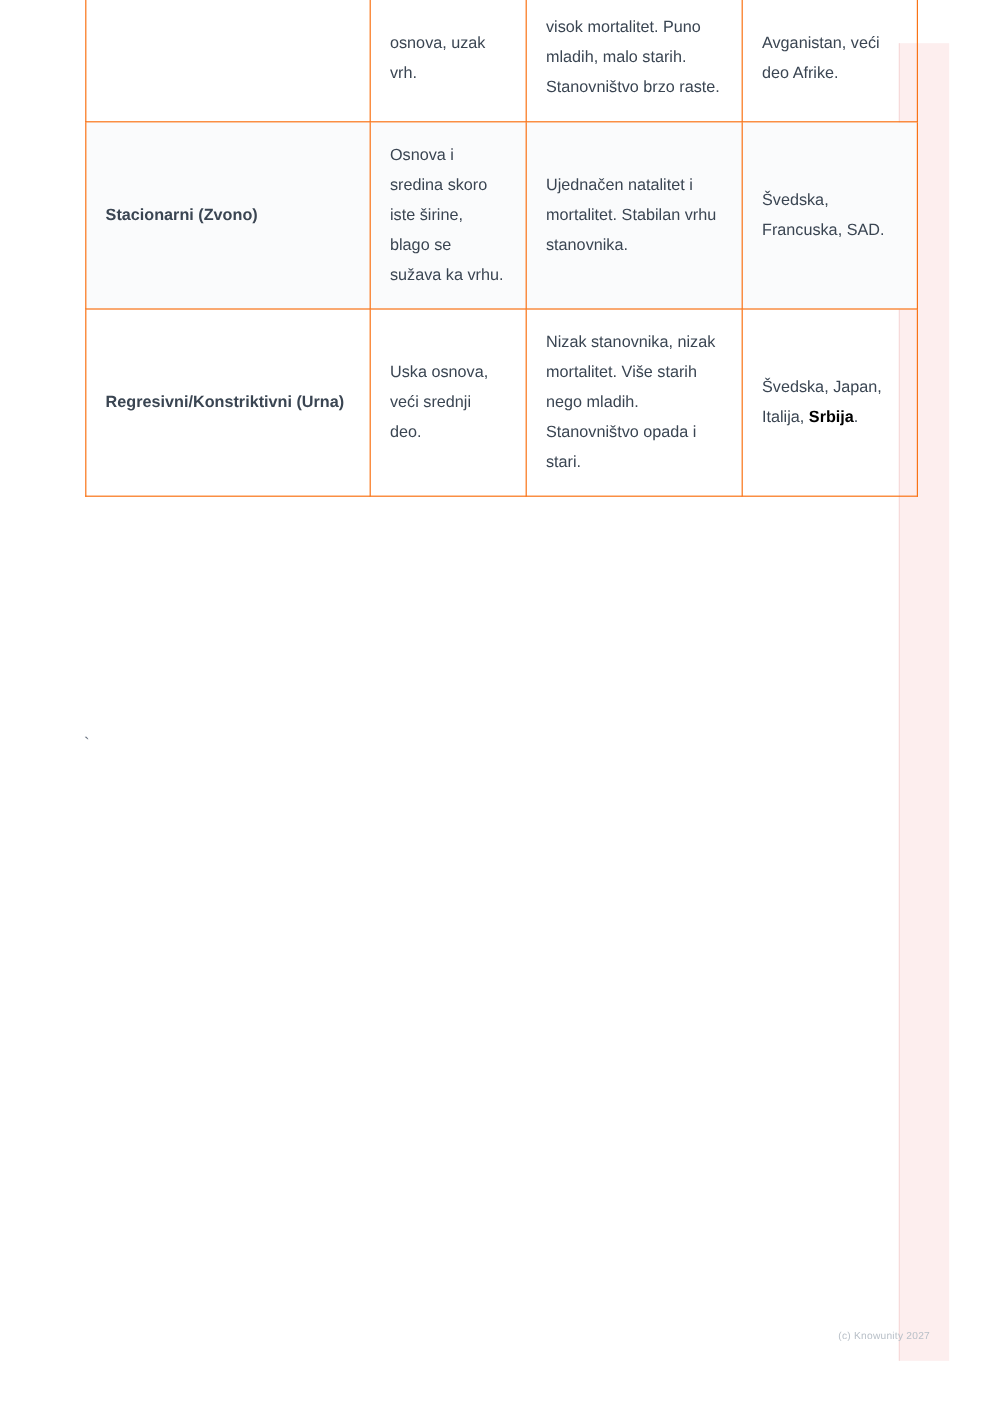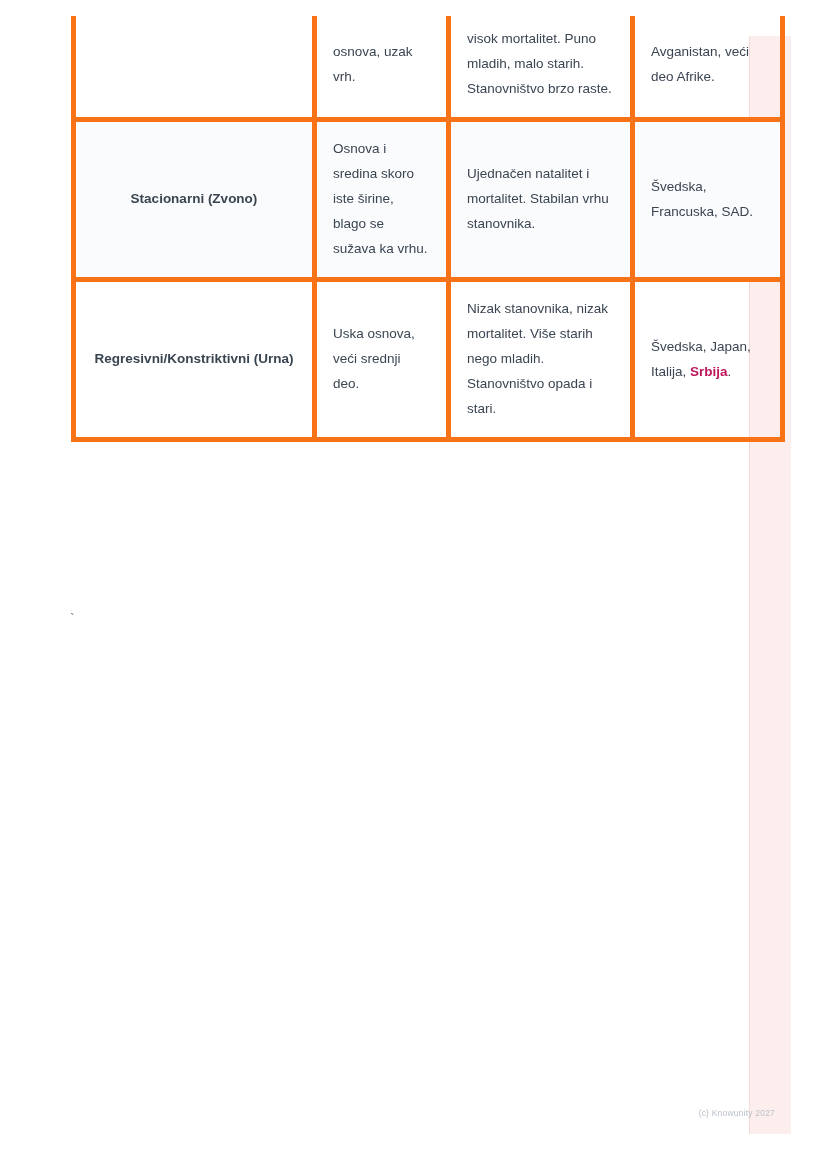--- a/index.html
+++ b/index.html
@@ -28,57 +28,55 @@
   }
 
   
   .doc-table {
     position: absolute;
     left: 71px;
     top: 0px;
     width: 563px;
     border-collapse: collapse;
     table-layout: fixed;
-    margin-top: 16px;
   }
   .doc-table td {
-    border: 5px solid #f97316;
+    border: 1px solid #f97316;
     vertical-align: middle;
     padding: 14px 16px 16px 16px;
     font-size: 13.5px;
     line-height: 25px;
     color: #3a4552;
   }
   .doc-table tr.row-top td {
     border-top: none;
   }
   .col-type   { width: 204px; }
   .col-shape  { width: 97px; }
   .col-chars  { width: 147px; }
   .col-examples { width: 113px; }
 
   .type-cell {
     font-weight: bold;
     color: #1d2530;
     line-height: 22px;
-    text-align: center;
   }
   .row-stationary {
     background: #fafbfc;
   }
   .cut-top {
     vertical-align: top;
     padding-top: 0;
   }
   .cut-top .clip-inner {
     margin-top: -4px;
   }
   b.inline-strong {
     font-weight: bold;
-    color: #be185d;
+    color: #000000;
   }
 
   
   .stray-mark {
     position: absolute;
     left: 70px;
     top: 612px;
     font-size: 14px;
     color: #6a7482;
     line-height: 1;

